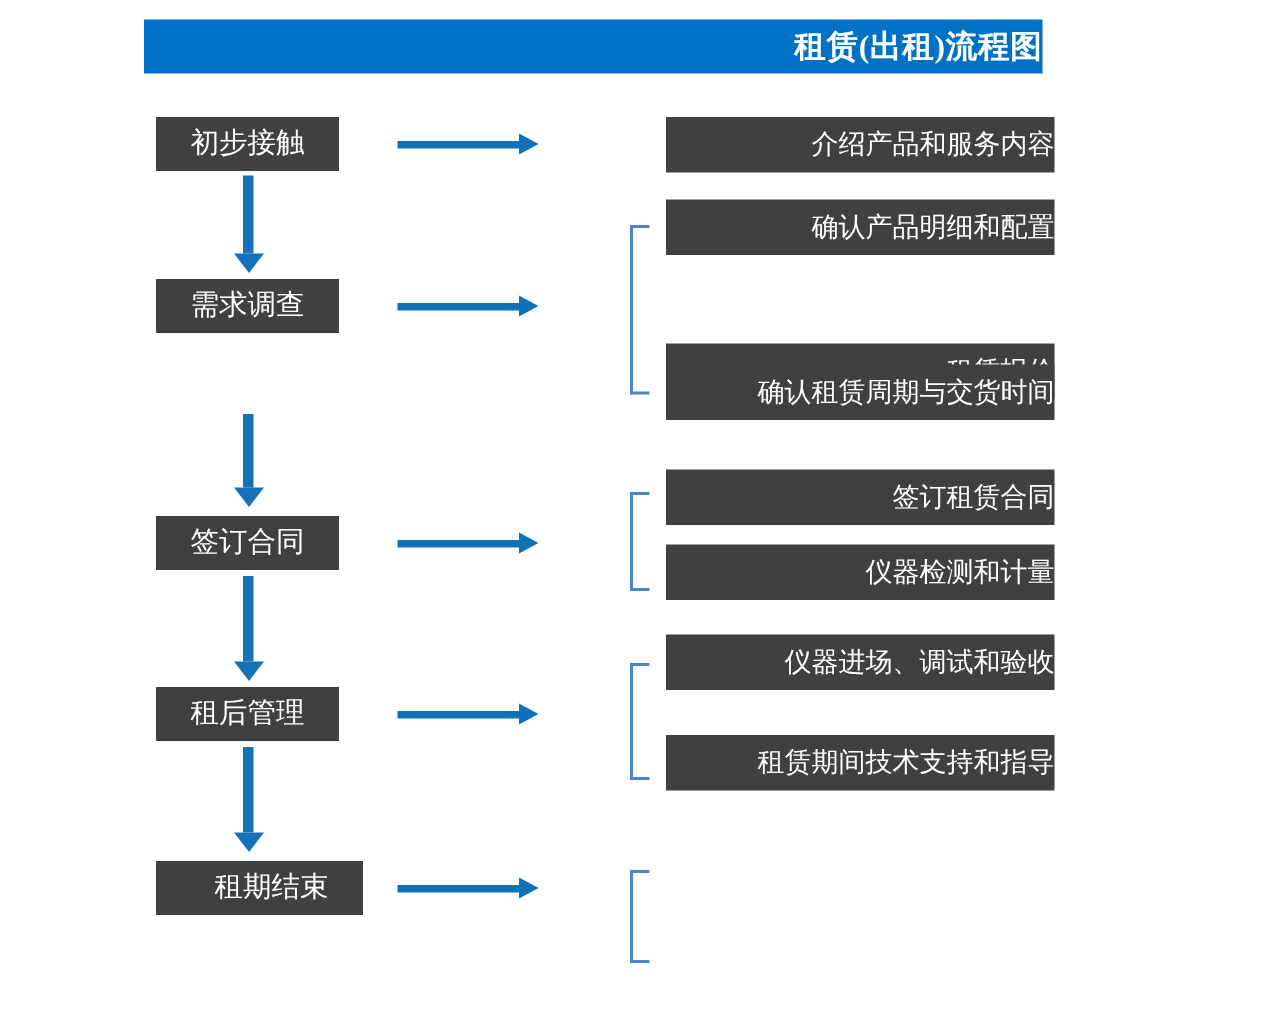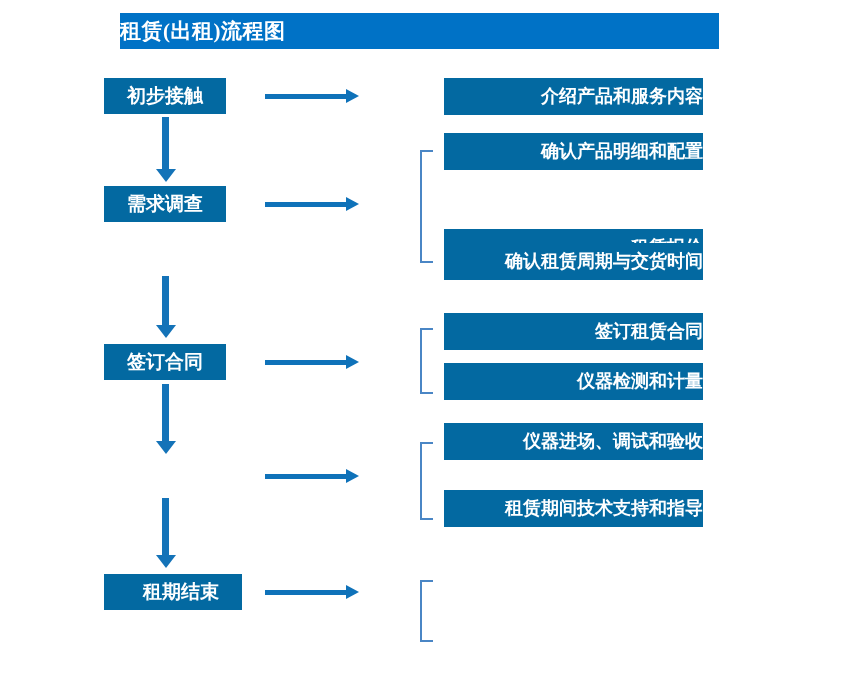--- a/index.html
+++ b/index.html
@@ -19,40 +19,40 @@
     position: absolute;
     left: 0;
     top: 0;
     width: 844px;
     height: 688px;
   }
 
   
   .title-banner {
     position: absolute;
-    left: 120px;
+    left: 96px;
     top: 13px;
     width: 599px;
     height: 36px;
     background: #0072C6;
     color: #ffffff;
     font-size: 21px;
     font-weight: bold;
     line-height: 36px;
-    text-align: left;
+    text-align: right;
     letter-spacing: 0.5px;
     white-space: nowrap;
   }
 
   
   .node-box {
     position: absolute;
-    background: #0369a1;
+    background: #404040;
     color: #ffffff;
-    font-weight: bold;
+    font-weight: normal;
     white-space: nowrap;
     overflow: hidden;
   }
   .node-box.stage {
     left: 104px;
     width: 122px;
     height: 36px;
     line-height: 36px;
     font-size: 19px;
     text-align: center;
@@ -174,20 +174,21 @@
   <div class="bracket" style="left:420px; top:328px; height:66px;"></div>
 
   <div class="node-box detail" style="top:313px;">签订租赁合同</div>
   <div class="node-box detail" style="top:363px;padding-left:28px;">仪器检测和计量</div>
 
   <div class="arrow-down" style="left:156px; top:384px; height:70px;">
     <div class="shaft" style="height:57px;"></div>
     <div class="head" style="top:57px;"></div>
   </div>
 
+  <div class="node-box stage" style="top:458px;">租后管理</div>
 
   <div class="arrow-right" style="left:265px; top:469px; width:94px;">
     <div class="shaft" style="width:81px;"></div>
     <div class="head" style="left:81px;"></div>
   </div>
 
   <div class="bracket" style="left:420px; top:442px; height:78px;"></div>
 
   <div class="node-box detail" style="top:423px;">仪器进场、调试和验收</div>
   <div class="node-box detail" style="top:490px;">租赁期间技术支持和指导</div>

